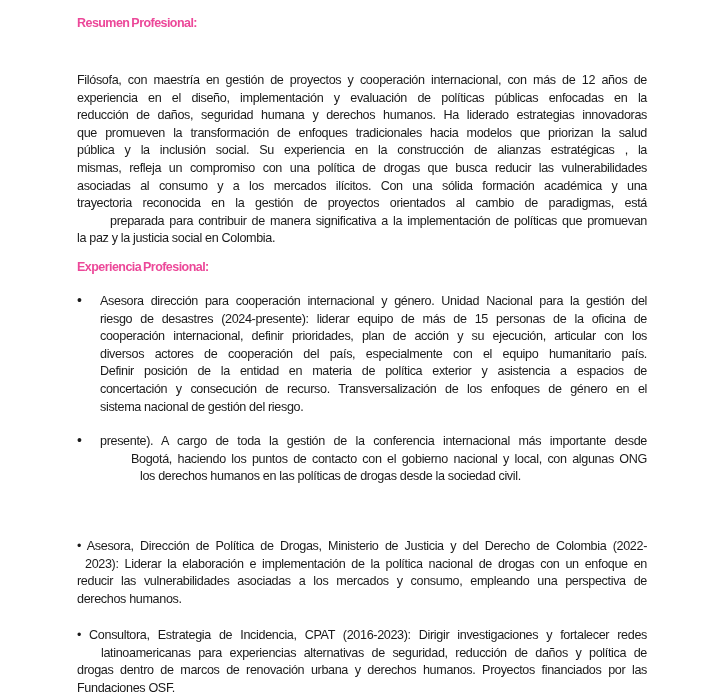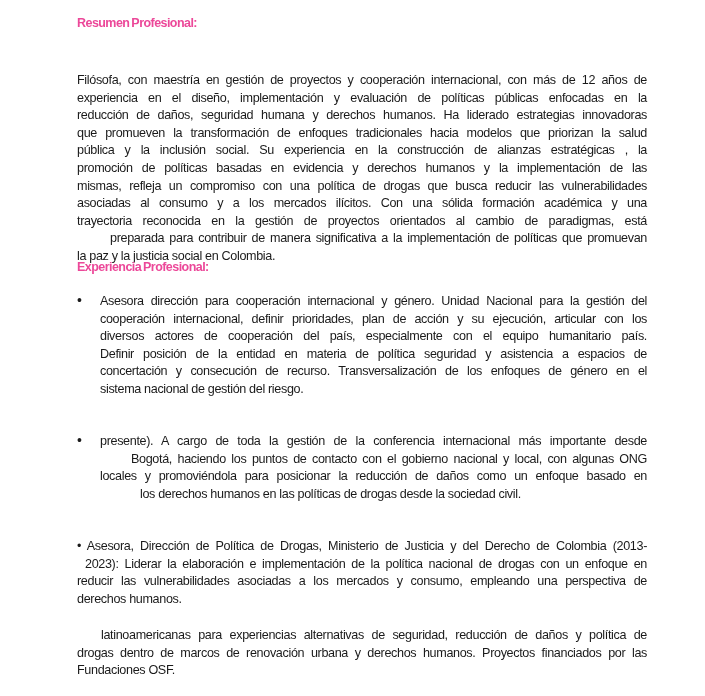--- a/index.html
+++ b/index.html
@@ -19,54 +19,54 @@
 <div class="page">
 
   <div class="heading" style="top:16px;">Resumen Profesional:</div>
 
   <div class="block" style="left:77px; top:50px; width:570px;margin-top:22px;">
     <span class="line" style="display: block;">Filósofa, con maestría en gestión de proyectos y cooperación internacional, con más de 12 años de</span>
     <span class="line" style="display: block;">experiencia en el diseño, implementación y evaluación de políticas públicas enfocadas en la</span>
     <span class="line" style="display: block;">reducción de daños, seguridad humana y derechos humanos. Ha liderado estrategias innovadoras</span>
     <span class="line" style="display: block;">que promueven la transformación de enfoques tradicionales hacia modelos que priorizan la salud</span>
     <span class="line" style="display: block;">pública y la inclusión social. Su experiencia en la construcción de alianzas estratégicas , la</span>
-    <span class="line" style="display: block;">promoción de políticas basadas en evidencia y derechos humanos y la implementación de las</span>
     <span class="line" style="display: block;">mismas,  refleja un compromiso con una política de drogas que busca reducir las vulnerabilidades</span>
     <span class="line" style="display: block;">asociadas al consumo y a los mercados ilícitos. Con una sólida formación académica y una</span>
     <span class="line" style="display: block;">trayectoria reconocida en la gestión de proyectos orientados al cambio de paradigmas, está</span>
     <span class="line" style="display: block; padding-left: 33px;">preparada para contribuir de manera significativa a la implementación de políticas que promuevan</span>
     <span class="line last" style="display: block;">la paz y la justicia social en Colombia.</span>
   </div>
 
   <div class="heading" style="top:260px;">Experiencia Profesional:</div>
 
   <span class="bullet-dot" style="top:292px;">•</span>
   <div class="block" style="left:100px; top:293px; width:547px;">
     <span class="line" style="display: block;">Asesora dirección para cooperación internacional y género. Unidad Nacional para la gestión del</span>
+    <span class="line" style="display: block;">riesgo de desastres (2024-presente): liderar equipo de más de 15 personas de la oficina de</span>
     <span class="line" style="display: block;">cooperación internacional, definir prioridades, plan de acción y su ejecución, articular con los</span>
     <span class="line" style="display: block;">diversos actores de cooperación del país, especialmente con el equipo humanitario país.</span>
-    <span class="line" style="display: block;">Definir posición de la entidad en materia de política seguridad y asistencia a espacios de</span>
+    <span class="line" style="display: block;">Definir posición de la entidad en materia de política exterior y asistencia a espacios de</span>
     <span class="line" style="display: block;">concertación y consecución de recurso. Transversalización de los enfoques de género en el</span>
     <span class="line last" style="display: block;">sistema nacional de gestión del riesgo.</span>
   </div>
 
   <span class="bullet-dot" style="top:432px;">•</span>
   <div class="block" style="left:100px; top:433px; width:547px;">
     <span class="line" style="display: block;">presente). A cargo de toda la gestión de la conferencia internacional más importante desde</span>
     <span class="line" style="display: block; margin-left: 31px;">Bogotá, haciendo los puntos de contacto con el gobierno nacional y local, con algunas ONG</span>
-    <span class="line" style="display: block;">locales y promoviéndola para posicionar la reducción de daños como un enfoque basado en</span>
     <span class="line last" style="display: block; padding-left: 40px;">los derechos humanos en las políticas de drogas desde la sociedad civil.</span>
   </div>
 
   <div class="block" style="left:77px; top:538px; width:570px;">
-    <span class="line" style="display: block;">• Asesora, Dirección de Política de Drogas, Ministerio de Justicia y del Derecho de Colombia (2013-</span>
+    <span class="line" style="display: block;">• Asesora, Dirección de Política de Drogas, Ministerio de Justicia y del Derecho de Colombia (2022-</span>
     <span class="line" style="display: block; margin-left: 8px;">2023): Liderar la elaboración e implementación de la política nacional de drogas con un enfoque en</span>
     <span class="line" style="display: block;">reducir las vulnerabilidades asociadas a los mercados y consumo, empleando una perspectiva de</span>
     <span class="line last" style="display: block;">derechos humanos.</span>
   </div>
 
   <div class="block" style="left:77px; top:627px; width:570px;">
+    <span class="line" style="display: block;">• Consultora, Estrategia de Incidencia, CPAT (2016-2023): Dirigir investigaciones y fortalecer redes</span>
     <span class="line" style="display: block; margin-left: 24px;">latinoamericanas para experiencias alternativas de seguridad, reducción de daños y política de</span>
     <span class="line" style="display: block;">drogas dentro de marcos de renovación urbana y derechos humanos. Proyectos financiados por las</span>
     <span class="line last" style="display: block;">Fundaciones OSF.</span>
   </div>
 
 </div>
 
 </body></html>

